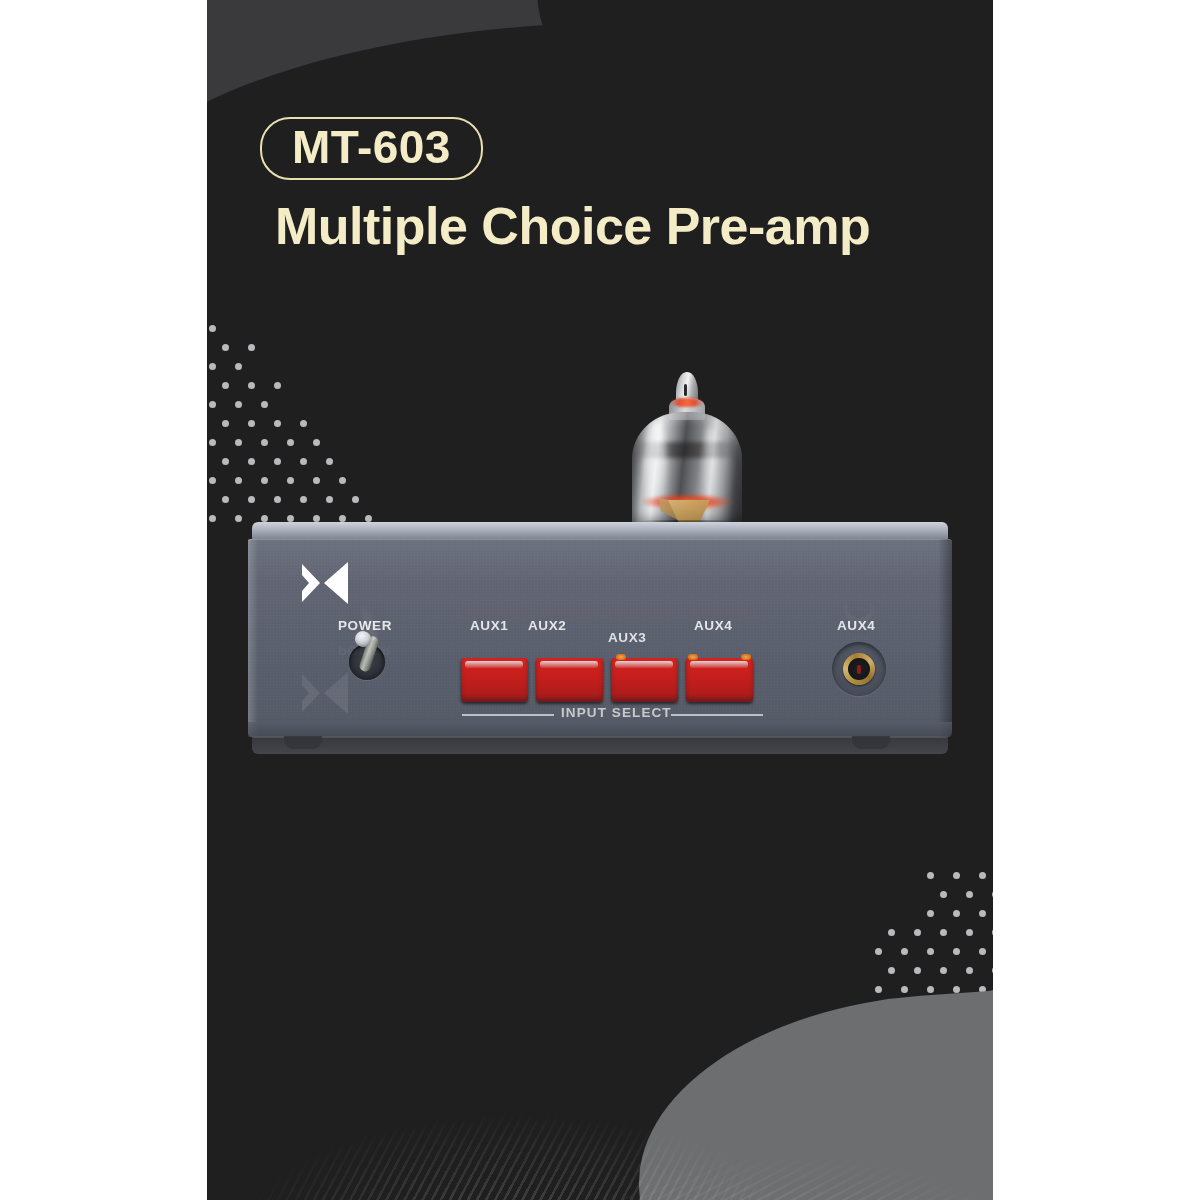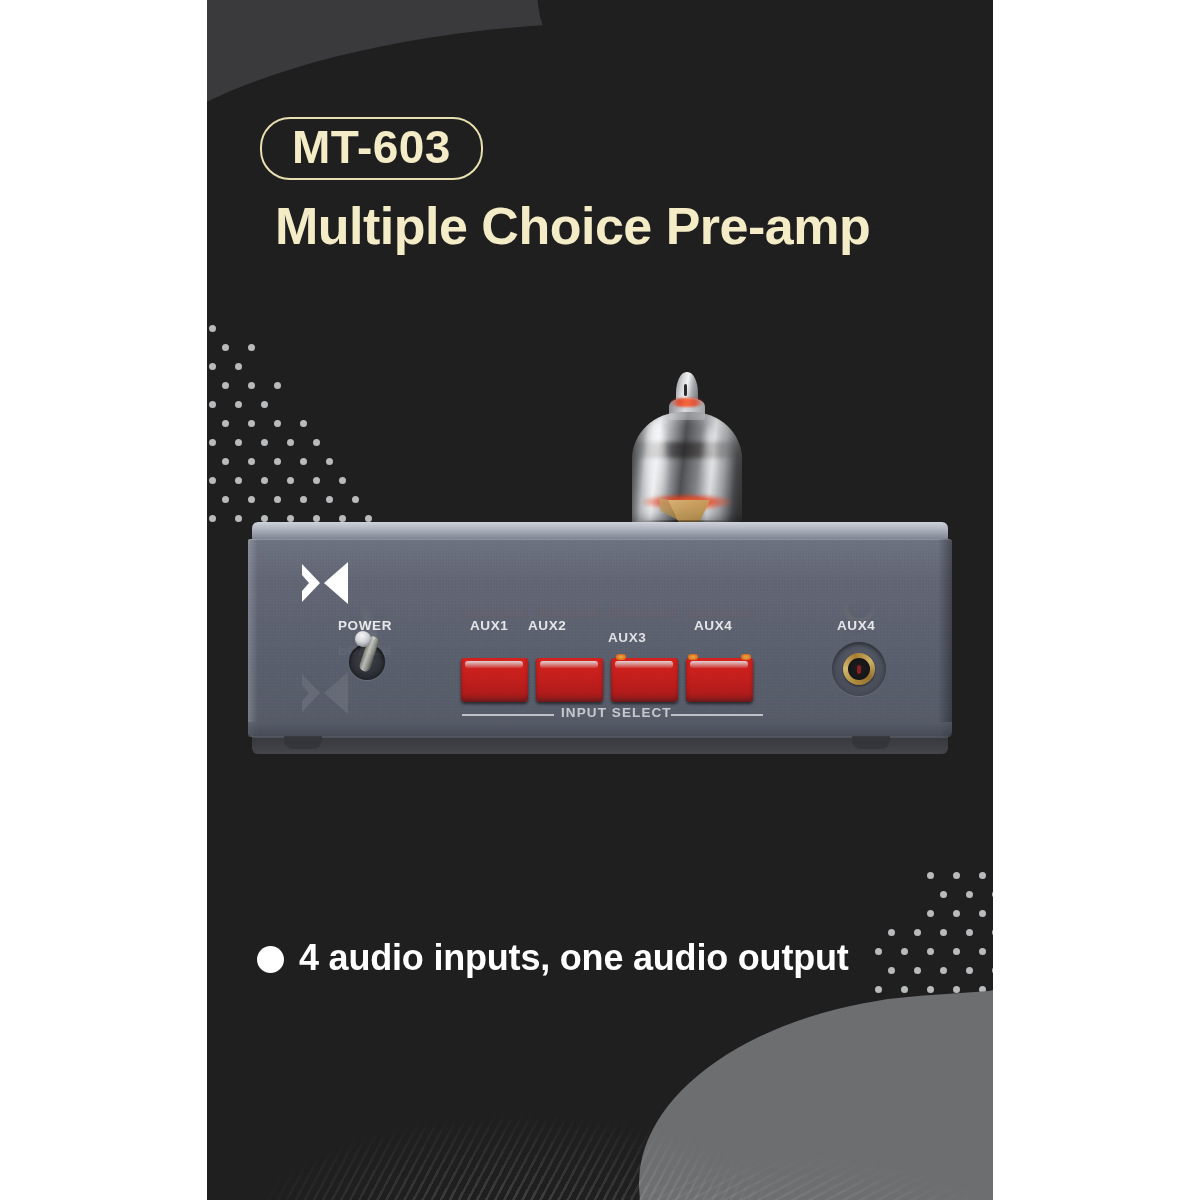--- a/index.html
+++ b/index.html
@@ -516,20 +516,16 @@
     </div>
 
     <div class="grayright"></div>
     <div class="graybottom"></div>
     <div class="wave"></div>
     <div class="wave2"></div>
 
     <div class="dots" id="dots-right-top"></div>
 
     <div class="bullets">
-      <div class="brow">
-        <div class="bdot"></div>
-        <div class="btext">4 audio inputs, one audio output</div>
-      </div>
     </div>
 
   </div>
 </div>
 
 </body></html>

